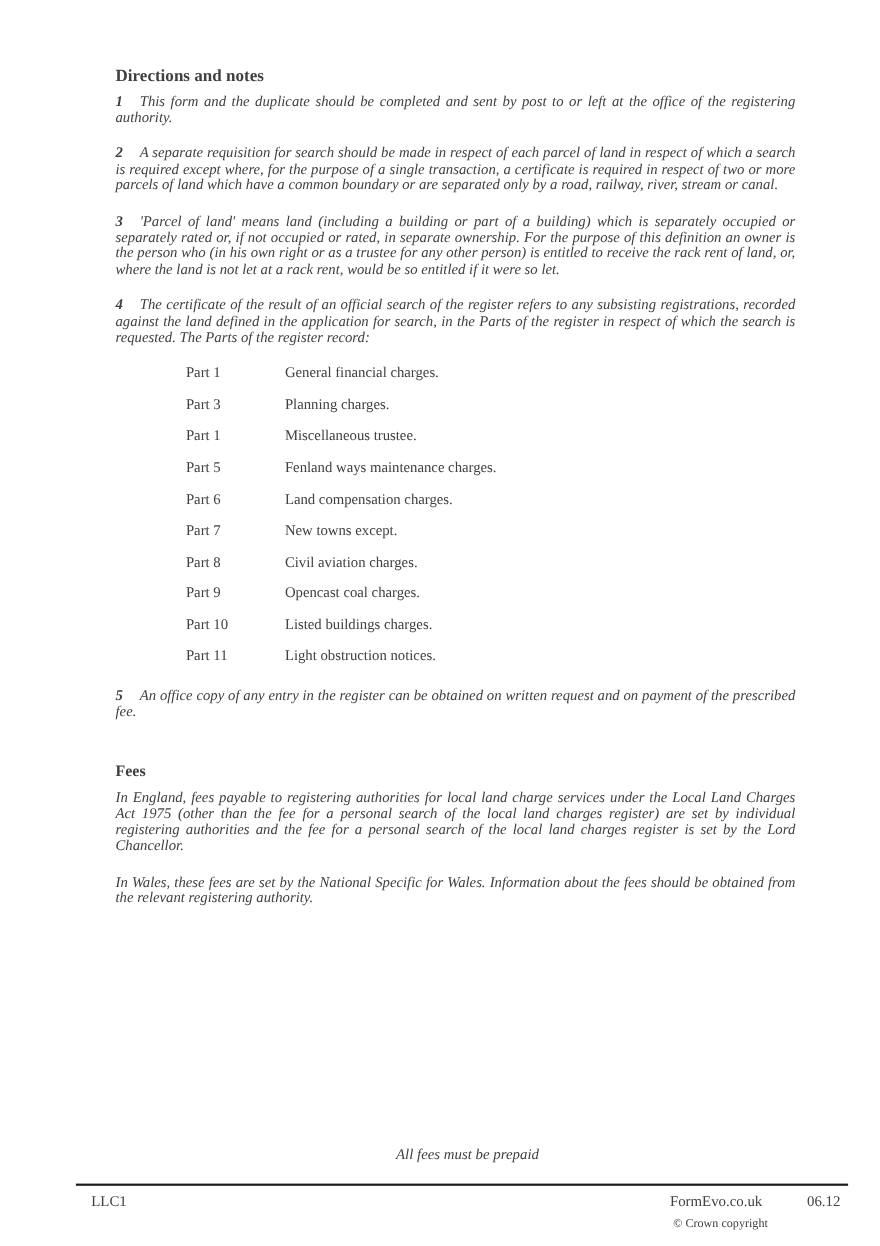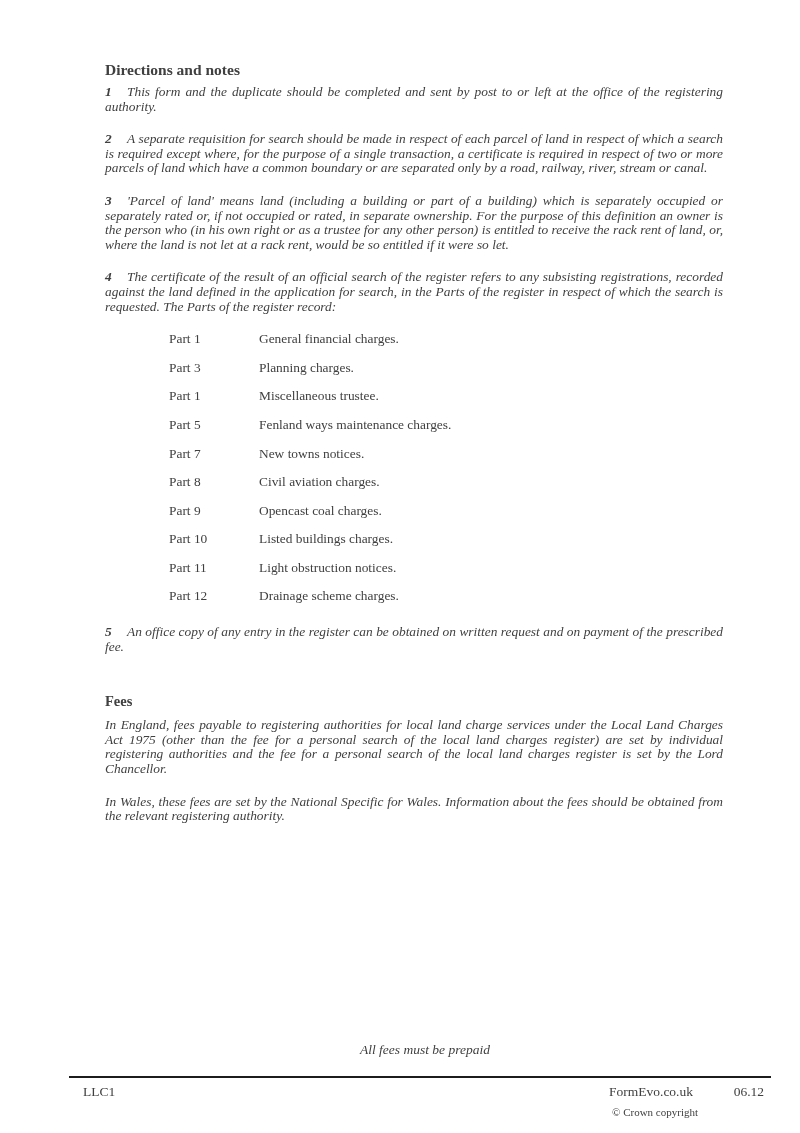--- a/index.html
+++ b/index.html
@@ -104,26 +104,26 @@
 
     <p class="note"><span class="note-num">3</span><span>'Parcel of land' means land (including a building or part of a building) which is separately occupied or separately rated or, if not occupied or rated, in separate ownership. For the purpose of this definition an owner is the person who (in his own right or as a trustee for any other person) is entitled to receive the rack rent of land, or, where the land is not let at a rack rent, would be so entitled if it were so let.</span></p>
 
     <p class="note"><span class="note-num">4</span><span>The certificate of the result of an official search of the register refers to any subsisting registrations, recorded against the land defined in the application for search, in the Parts of the register in respect of which the search is requested.  The Parts of the register record:</span></p>
 
     <div class="parts-list">
       <div class="part-row"><span class="part-label">Part 1</span><span>General financial charges.</span></div>
       <div class="part-row"><span class="part-label">Part 3</span><span>Planning charges.</span></div>
       <div class="part-row"><span class="part-label">Part 1</span><span>Miscellaneous trustee.</span></div>
       <div class="part-row"><span class="part-label">Part 5</span><span>Fenland ways maintenance charges.</span></div>
-      <div class="part-row"><span class="part-label">Part 7</span><span>New towns notices.</span></div>
+      <div class="part-row"><span class="part-label">Part 6</span><span>Land compensation charges.</span></div>
+      <div class="part-row"><span class="part-label">Part 7</span><span>New towns except.</span></div>
       <div class="part-row"><span class="part-label">Part 8</span><span>Civil aviation charges.</span></div>
       <div class="part-row"><span class="part-label">Part 9</span><span>Opencast coal charges.</span></div>
       <div class="part-row"><span class="part-label">Part 10</span><span>Listed buildings charges.</span></div>
       <div class="part-row"><span class="part-label">Part 11</span><span>Light obstruction notices.</span></div>
-      <div class="part-row"><span class="part-label">Part 12</span><span>Drainage scheme charges.</span></div>
     </div>
 
     <p class="note"><span class="note-num">5</span><span>An office copy of any entry in the register can be obtained on written request and on payment of the prescribed fee.</span></p>
 
     <h2 class="section-heading">Fees</h2>
 
     <p class="fees-para">In England, fees payable to registering authorities for local land charge services under the Local Land Charges Act 1975 (other than the fee for a personal search of the local land charges register) are set by individual registering authorities and the fee for a personal search of the local land charges register is set by the Lord Chancellor.</p>
     <p class="fees-para">In Wales, these fees are set by the National Specific for Wales. Information about the fees should be obtained from the relevant registering authority.</p>
 
   </div>

